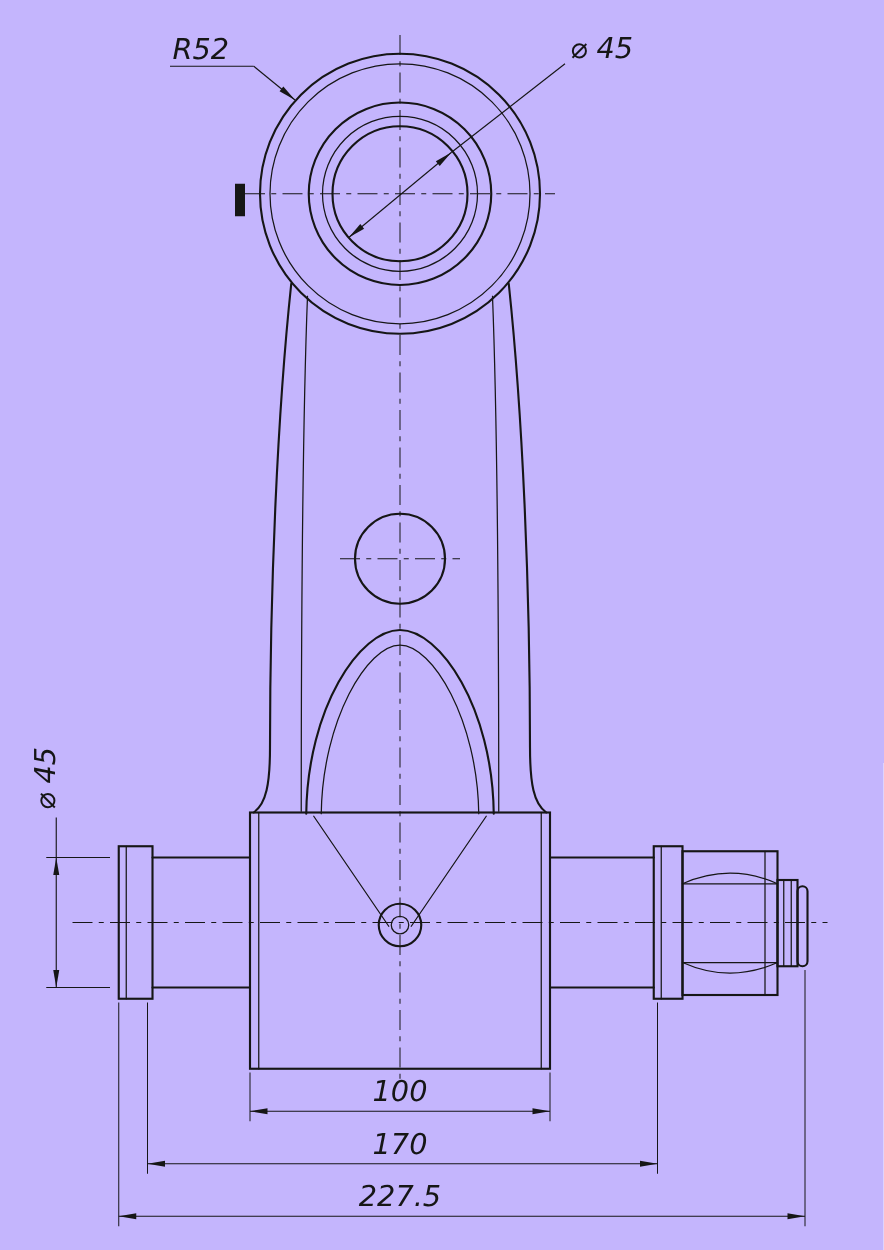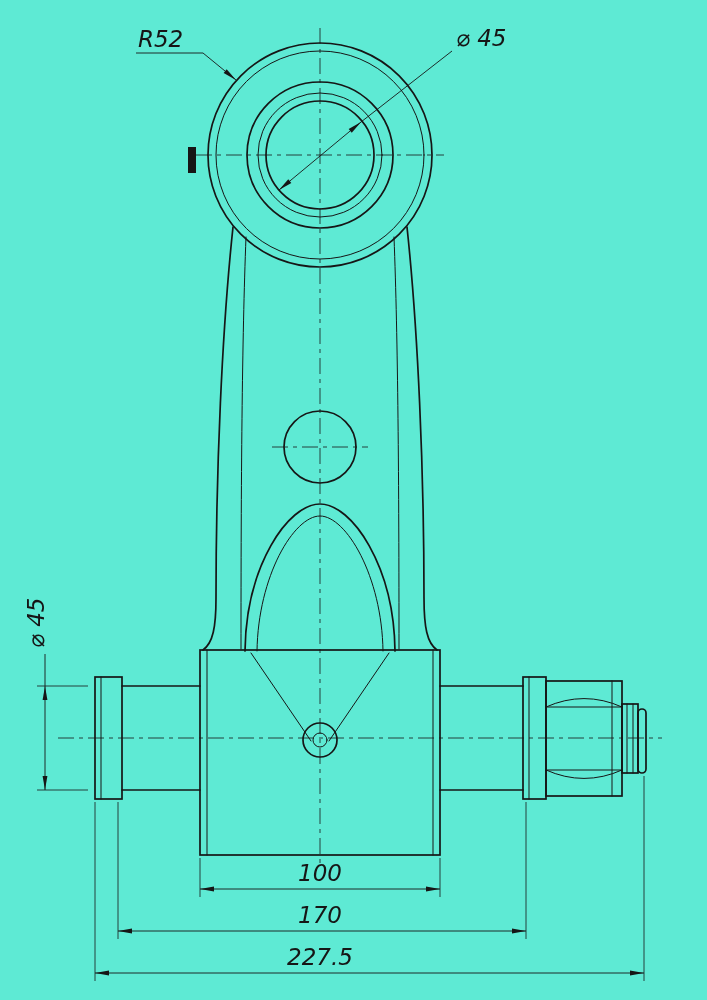--- a/index.html
+++ b/index.html
@@ -5,21 +5,21 @@
   html,body{
     margin:0;
     padding:0;
     background:#ffffff;
     font-family:"DejaVu Sans", sans-serif;
   }
   .stage{
     position:relative;
     width:707px;
     height:1000px;
-    background:#5eead4;
+    background:#c4b5fd;
     overflow:hidden;
   }
   svg{display:block}
   .thick{stroke:#161616;stroke-width:1.7;fill:none;stroke-linecap:round}
   .thin{stroke:#161616;stroke-width:1;fill:none;stroke-linecap:round}
   .cl{stroke:#161616;stroke-width:.8;fill:none;stroke-dasharray:16 5 4 5}
   .dim{stroke:#161616;stroke-width:.9;fill:none}
   .ext{stroke:#161616;stroke-width:.8;fill:none}
   .solid{fill:#161616;stroke:none}
   text{

